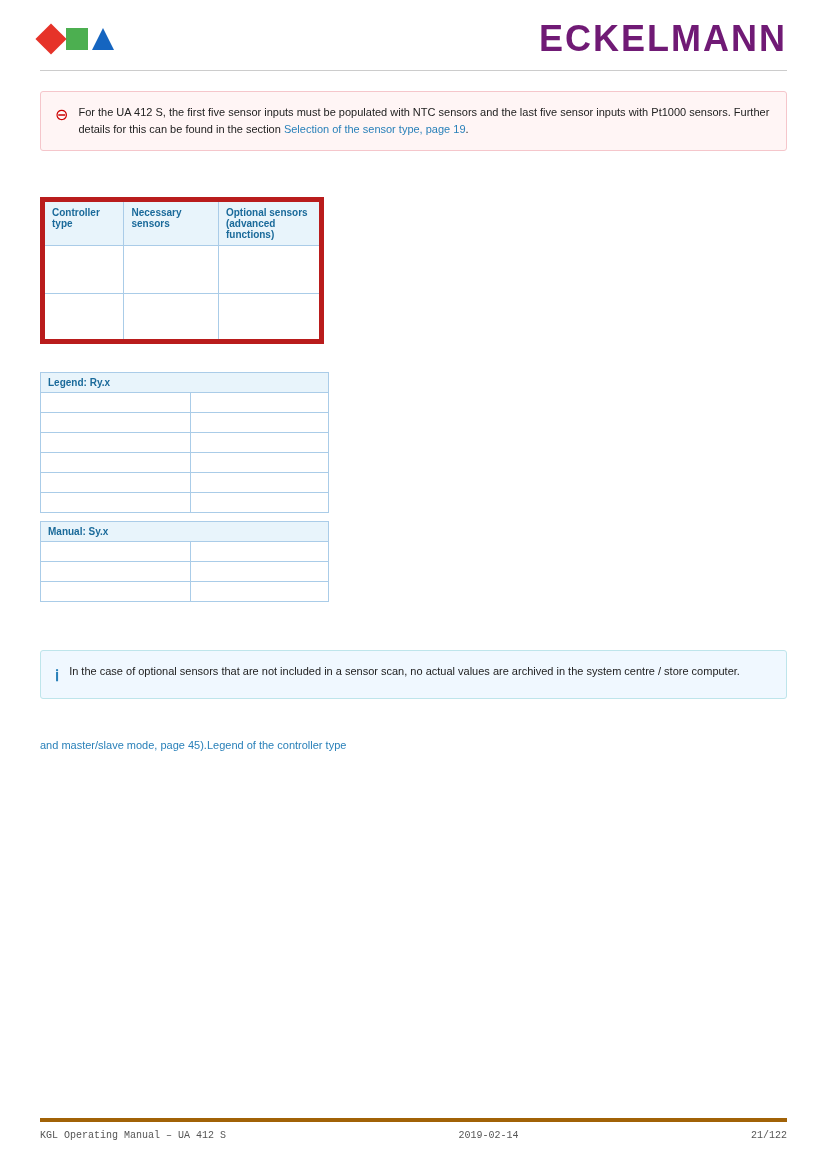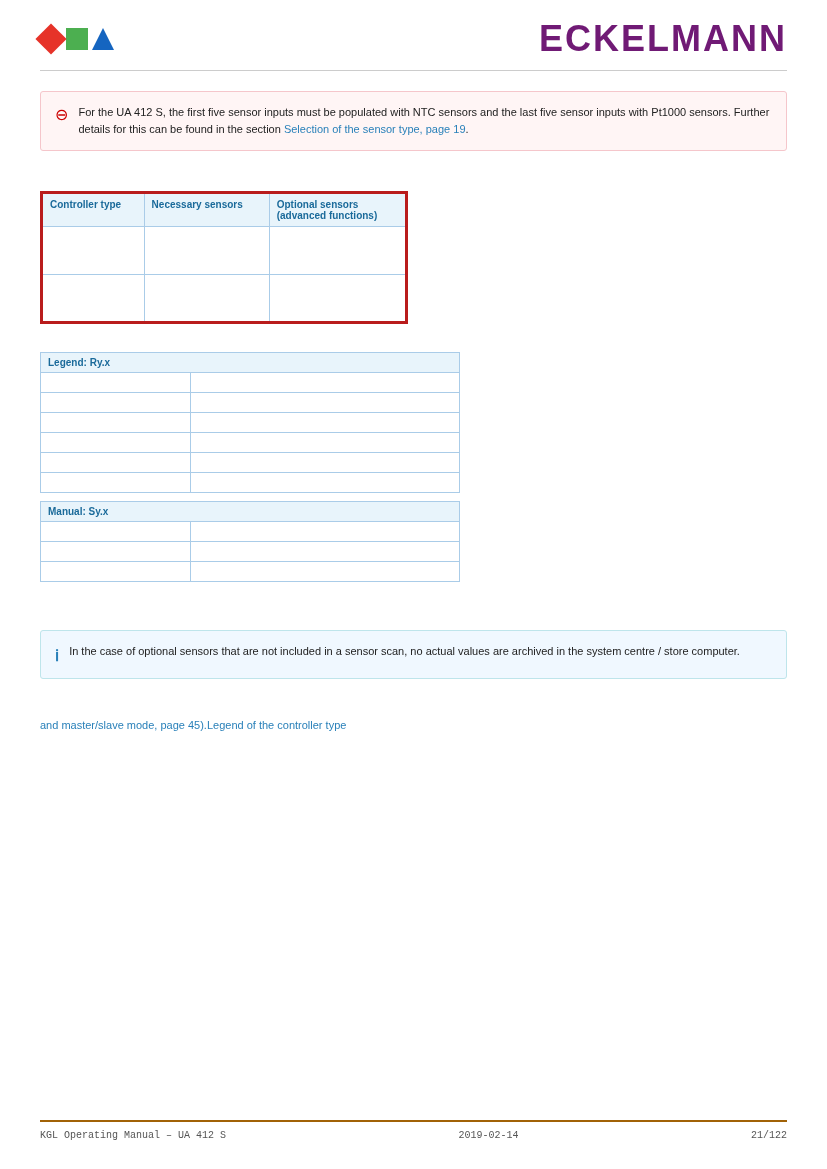--- a/index.html
+++ b/index.html
@@ -76,24 +76,24 @@
     }
 
     
     .content {
       padding: 10px 40px;
     }
 
     
     .ctrl-table {
       border-collapse: collapse;
-      border: 3px solid #b91c1c;
-      width: 368px;
+      border: 5px solid #b91c1c;
+      width: 284px;
       margin-bottom: 28px;
-      margin-top: 10px;
+      margin-top: 16px;
     }
     .ctrl-table th {
       background: #e8f4fb;
       border: 1px solid #aacce8;
       color: #1a6a9a;
       font-weight: bold;
       font-size: 10px;
       padding: 5px 7px;
       text-align: left;
       vertical-align: top;
@@ -106,21 +106,21 @@
       height: 48px;
     }
 
     
     .legend-section {
       margin-bottom: 8px;
     }
     .legend-table {
       border-collapse: collapse;
       border: 1px solid #aacce8;
-      width: 420px;
+      width: 289px;
       margin-bottom: 8px;
     }
     .legend-table .legend-header {
       background: #e8f4fb;
       border: 1px solid #aacce8;
       color: #1a6a9a;
       font-weight: bold;
       font-size: 10px;
       padding: 4px 7px;
       text-align: left;
@@ -179,21 +179,21 @@
 
     
     .page-footer {
       position: absolute;
       bottom: 28px;
       left: 40px;
       right: 40px;
       display: flex;
       justify-content: space-between;
       align-items: flex-end;
-      border-top: 2px solid #a16207;
+      border-top: 4px solid #a16207;
       padding-top: 8px;
       font-size: 10px;
       color: #555;
     }
     .page-footer span {
       font-family: 'Courier New', monospace;
       font-size: 10px;
     }
 
     .divider-line {

